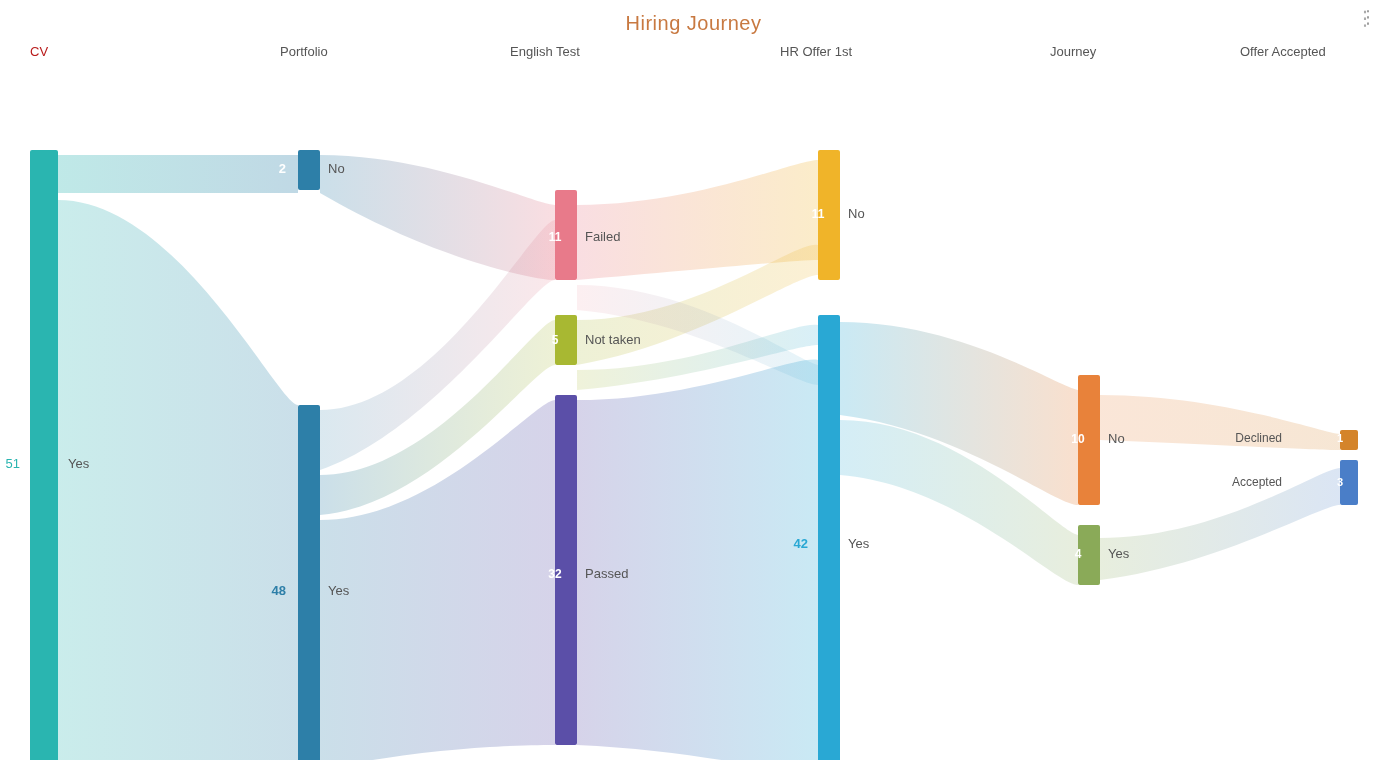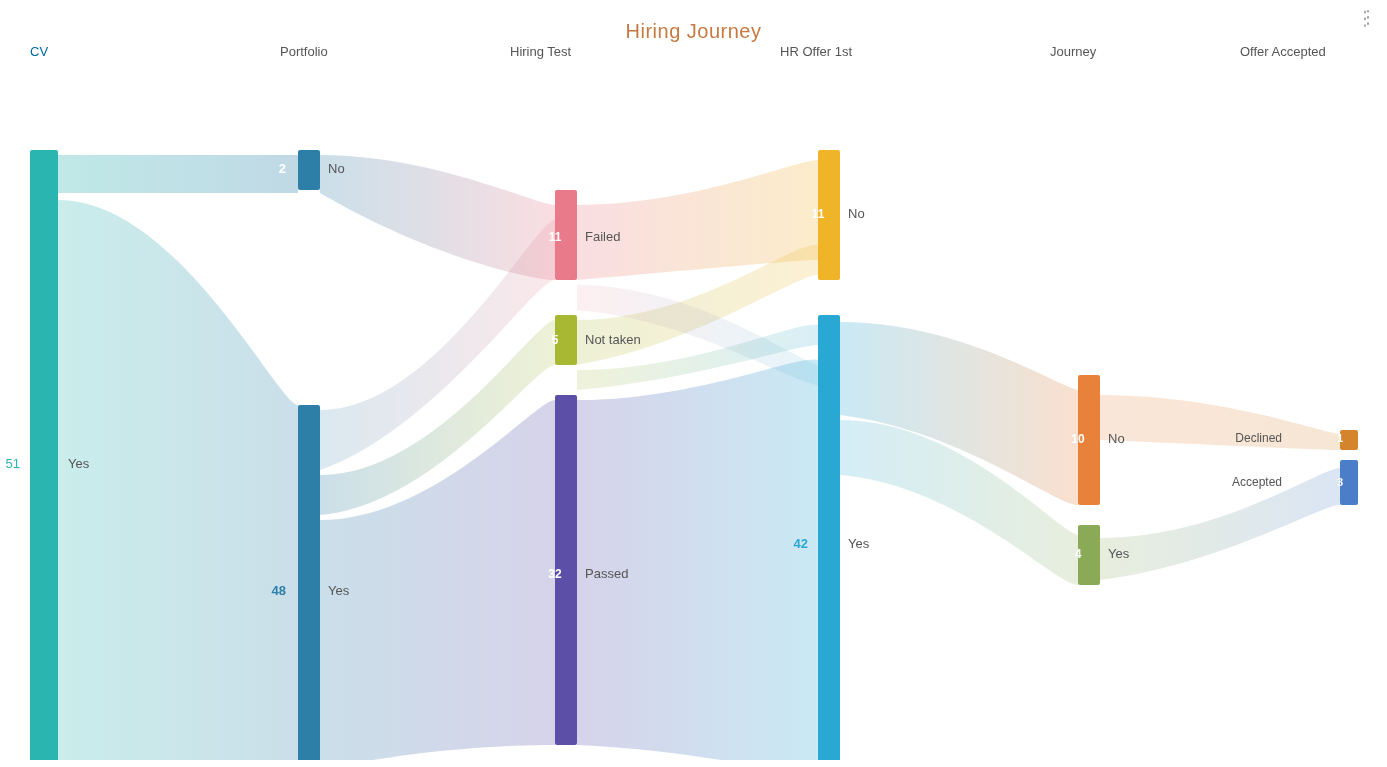--- a/index.html
+++ b/index.html
@@ -14,21 +14,21 @@
     #chart-container {
       width: 1387px;
       height: 767px;
       position: relative;
     }
     .chart-title {
       text-align: center;
       font-size: 20px;
       color: #c87941;
       font-weight: 400;
-      padding-top: 20px;
+      padding-top: 12px;
       letter-spacing: 0.5px;
     }
     .options-btn {
       position: absolute;
       top: 8px;
       right: 10px;
       cursor: pointer;
       color: #999;
       font-size: 18px;
       line-height: 1;
@@ -42,23 +42,23 @@
     }
   </style>
 </head>
 <body>
 
 <div id="chart-container">
   <div class="chart-title">Hiring Journey</div>
 
   <div class="options-btn">⋮</div>
 
-  <div style="position:absolute;top:44px;left:30px;font-size:13px;color:#0369a1;">CV</div>
+  <div style="position:absolute;top:44px;left:30px;font-size:13px;color:#b91c1c;">CV</div>
   <div style="position:absolute;top:44px;left:280px;font-size:13px;color:#555;">Portfolio</div>
-  <div style="position:absolute;top:44px;left:510px;font-size:13px;color:#555;">Hiring Test</div>
+  <div style="position:absolute;top:44px;left:510px;font-size:13px;color:#555;">English Test</div>
   <div style="position:absolute;top:44px;left:780px;font-size:13px;color:#555;">HR Offer 1st</div>
   <div style="position:absolute;top:44px;left:1050px;font-size:13px;color:#555;">Journey</div>
   <div style="position:absolute;top:44px;left:1240px;font-size:13px;color:#555;text-align:right;">Offer Accepted</div>
 
   <svg id="sankey" viewBox="0 0 1387 700">
     <defs>
 
       <linearGradient id="g_cv_port_no" x1="0%" y1="0%" x2="100%" y2="0%">
         <stop offset="0%" stop-color="#2ab5b0" stop-opacity="0.3"></stop>
         <stop offset="100%" stop-color="#2d7fa8" stop-opacity="0.3"></stop>

